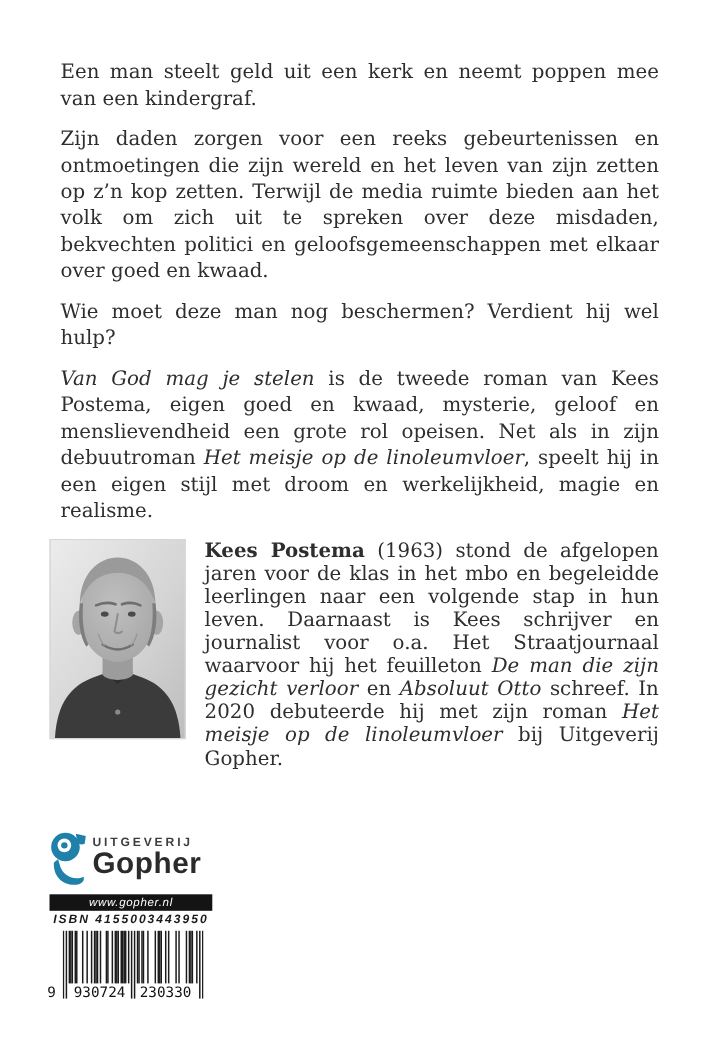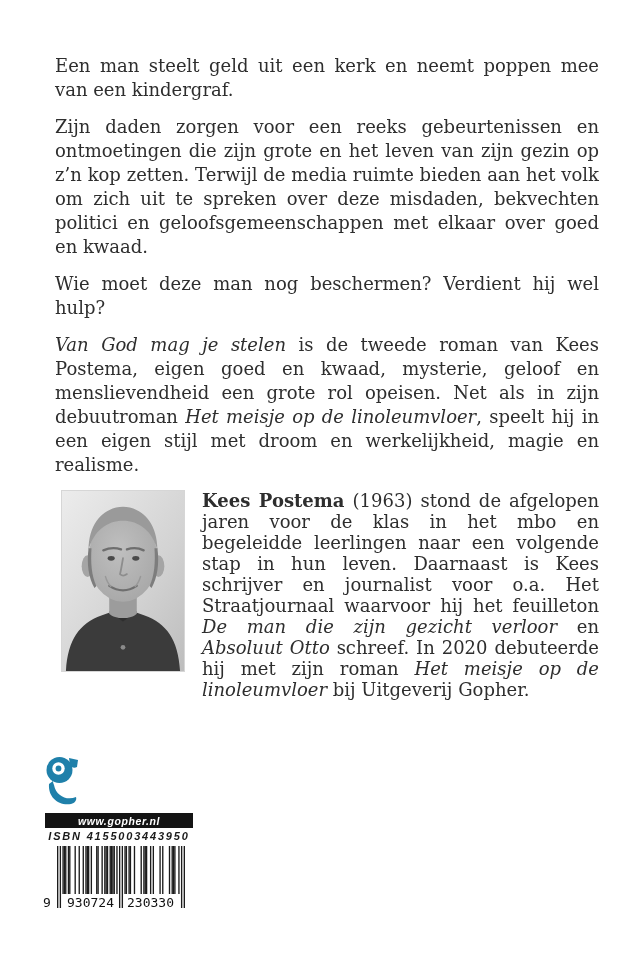--- a/index.html
+++ b/index.html
@@ -21,21 +21,21 @@
     line-height:24px;
     text-align:justify;
   }
   .text-col p { margin:0 0 13px 10px; }
   .it { font-style:italic; }
   .bd { font-weight:bold; }
   
   .bio-row {
     display:flex;
     gap:17px;
-    margin:6px 0 0 16px;
+    margin:6px 0 0 0;
   }
   .photo-frame {
     flex:0 0 124px;
     width:124px; height:182px;
     border:1px solid #d6d6d6;
     background:#dcdcdc;
   }
   .photo-frame svg { display:block; width:100%; height:100%; }
   .bio-text {
     flex:1;
@@ -66,21 +66,21 @@
     color:#2b2b2b;
     letter-spacing:0.5px;
     margin-top:-2px;
   }
   .www-bar {
     margin-top:5px;
     width:148px; height:15px;
     background:#141414;
     color:#ffffff;
     font-size:10.5px;
-    font-weight:bold;
+    font-weight:normal;
     font-style:italic;
     letter-spacing:0.6px;
     display:flex; align-items:center; justify-content:center;
   }
   .isbn-line {
     width:148px;
     margin-top:2px;
     text-align:center;
     font-size:11px;
     font-weight:bold;
@@ -112,21 +112,21 @@
 </style>
 </head>
 <body>
 
 <div class="page">
 
   <div class="text-col">
 
     <p>Een man steelt geld uit een kerk en neemt poppen mee van een kindergraf.</p>
 
-    <p>Zijn daden zorgen voor een reeks gebeurtenissen en ontmoetingen die zijn grote en het leven van zijn gezin op z’n kop zetten. Terwijl de media ruimte bieden aan het volk om zich uit te spreken over deze misdaden, bekvechten politici en geloofsgemeenschappen met elkaar over goed en kwaad.</p>
+    <p>Zijn daden zorgen voor een reeks gebeurtenissen en ontmoetingen die zijn wereld en het leven van zijn zetten op z’n kop zetten. Terwijl de media ruimte bieden aan het volk om zich uit te spreken over deze misdaden, bekvechten politici en geloofsgemeenschappen met elkaar over goed en kwaad.</p>
 
     <p>Wie moet deze man nog beschermen? Verdient hij wel hulp?</p>
 
     <p>
       <span class="it">Van God mag je stelen</span><span> is de tweede roman van Kees Postema, eigen goed en kwaad, mysterie, geloof en menslievendheid een grote rol opeisen. Net als in zijn debuutroman </span><span class="it">Het meisje op de linoleumvloer</span><span>, speelt hij in een eigen stijl met droom en werkelijkheid, magie en realisme.</span>
     </p>
 
     <div class="bio-row">
       <div class="photo-frame">
         <svg viewBox="0 0 124 182" preserveAspectRatio="none">
@@ -186,20 +186,24 @@
 
         <circle cx="14.5" cy="14" r="13" fill="#1f80aa"></circle>
 
         <path d="M24,2 L33,4 L32,11 C29,12.5 26.5,11.5 25,9 Z" fill="#1f80aa"></path>
 
         <circle cx="13.5" cy="12.5" r="6.2" fill="#ffffff"></circle>
         <circle cx="13.5" cy="12.5" r="2.9" fill="#1f80aa"></circle>
 
         <path d="M4,28 C3,41 13,50 26,48 C30,47.2 32,44 31,41 C22,45 11,40 9,29 C8,26 8,26 8,25 Z" fill="#1f80aa"></path>
       </svg>
+      <div class="logo-names">
+        <div class="publisher-small">UITGEVERIJ</div>
+        <div class="publisher-large">Gopher</div>
+      </div>
     </div>
 
     <div class="www-bar">
       <span>www.gopher.nl</span>
     </div>
 
     <div class="isbn-line">ISBN 4155003443950</div>
 
     <div class="barcode">
       <div>

